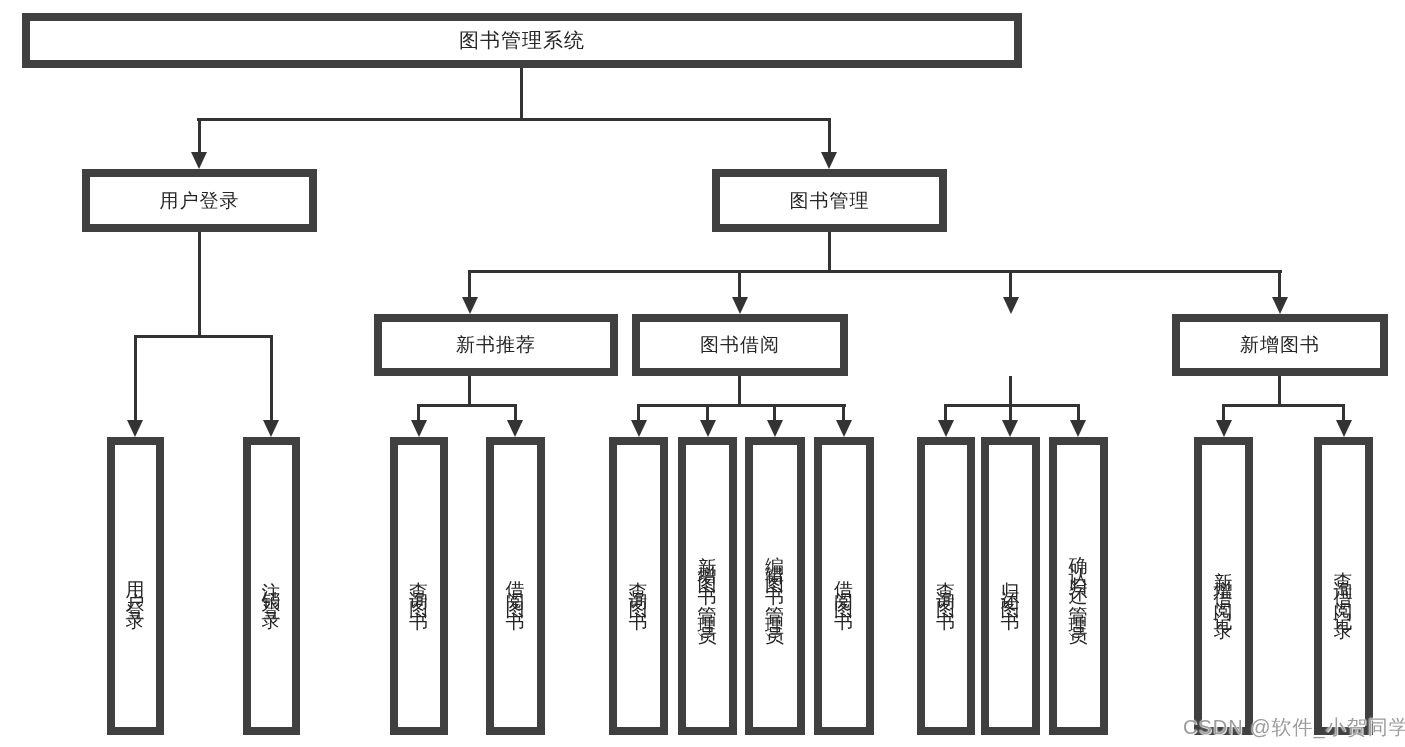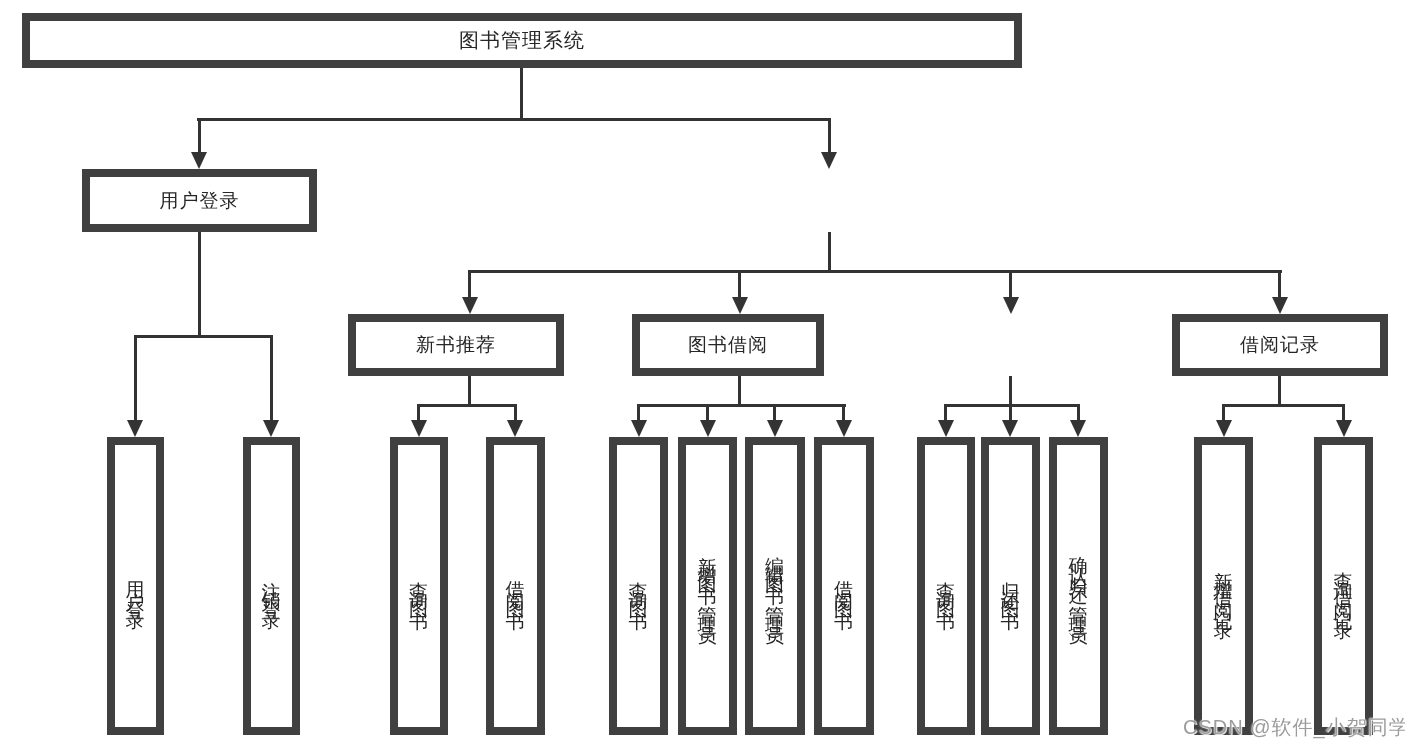--- a/index.html
+++ b/index.html
@@ -94,29 +94,32 @@
   <div class="line" style="left:1342px;top:404px;width:3px;height:18px;"></div>
   <div class="arrow" style="left:1336px;top:420px;"></div>
 
   <div class="box h root" style="left:22px;top:13px;width:1000px;height:55px;">
     <span>图书管理系统</span>
   </div>
 
   <div class="box h" style="left:82px;top:169px;width:235px;height:63px;">
     <span>用户登录</span>
   </div>
+  <div class="box h" style="left:712px;top:169px;width:235px;height:63px;">
+    <span>图书管理</span>
+  </div>
 
-  <div class="box h" style="left:348px;top:314px;width:216px;height:62px;">
+  <div class="box h" style="left:374px;top:314px;width:244px;height:62px;">
     <span>新书推荐</span>
   </div>
-  <div class="box h" style="left:632px;top:314px;width:192px;height:62px;">
+  <div class="box h" style="left:632px;top:314px;width:216px;height:62px;">
     <span>图书借阅</span>
   </div>
   <div class="box h" style="left:1172px;top:314px;width:216px;height:62px;">
-    <span>借阅记录</span>
+    <span>新增图书</span>
   </div>
 
   <div class="box v" style="left:107px;top:437px;width:57px;height:298px;">
     <span>用户登录</span>
   </div>
   <div class="box v" style="left:243px;top:437px;width:57px;height:298px;">
     <span>注销登录</span>
   </div>
 
   <div class="box v" style="left:390px;top:437px;width:58px;height:298px;">

